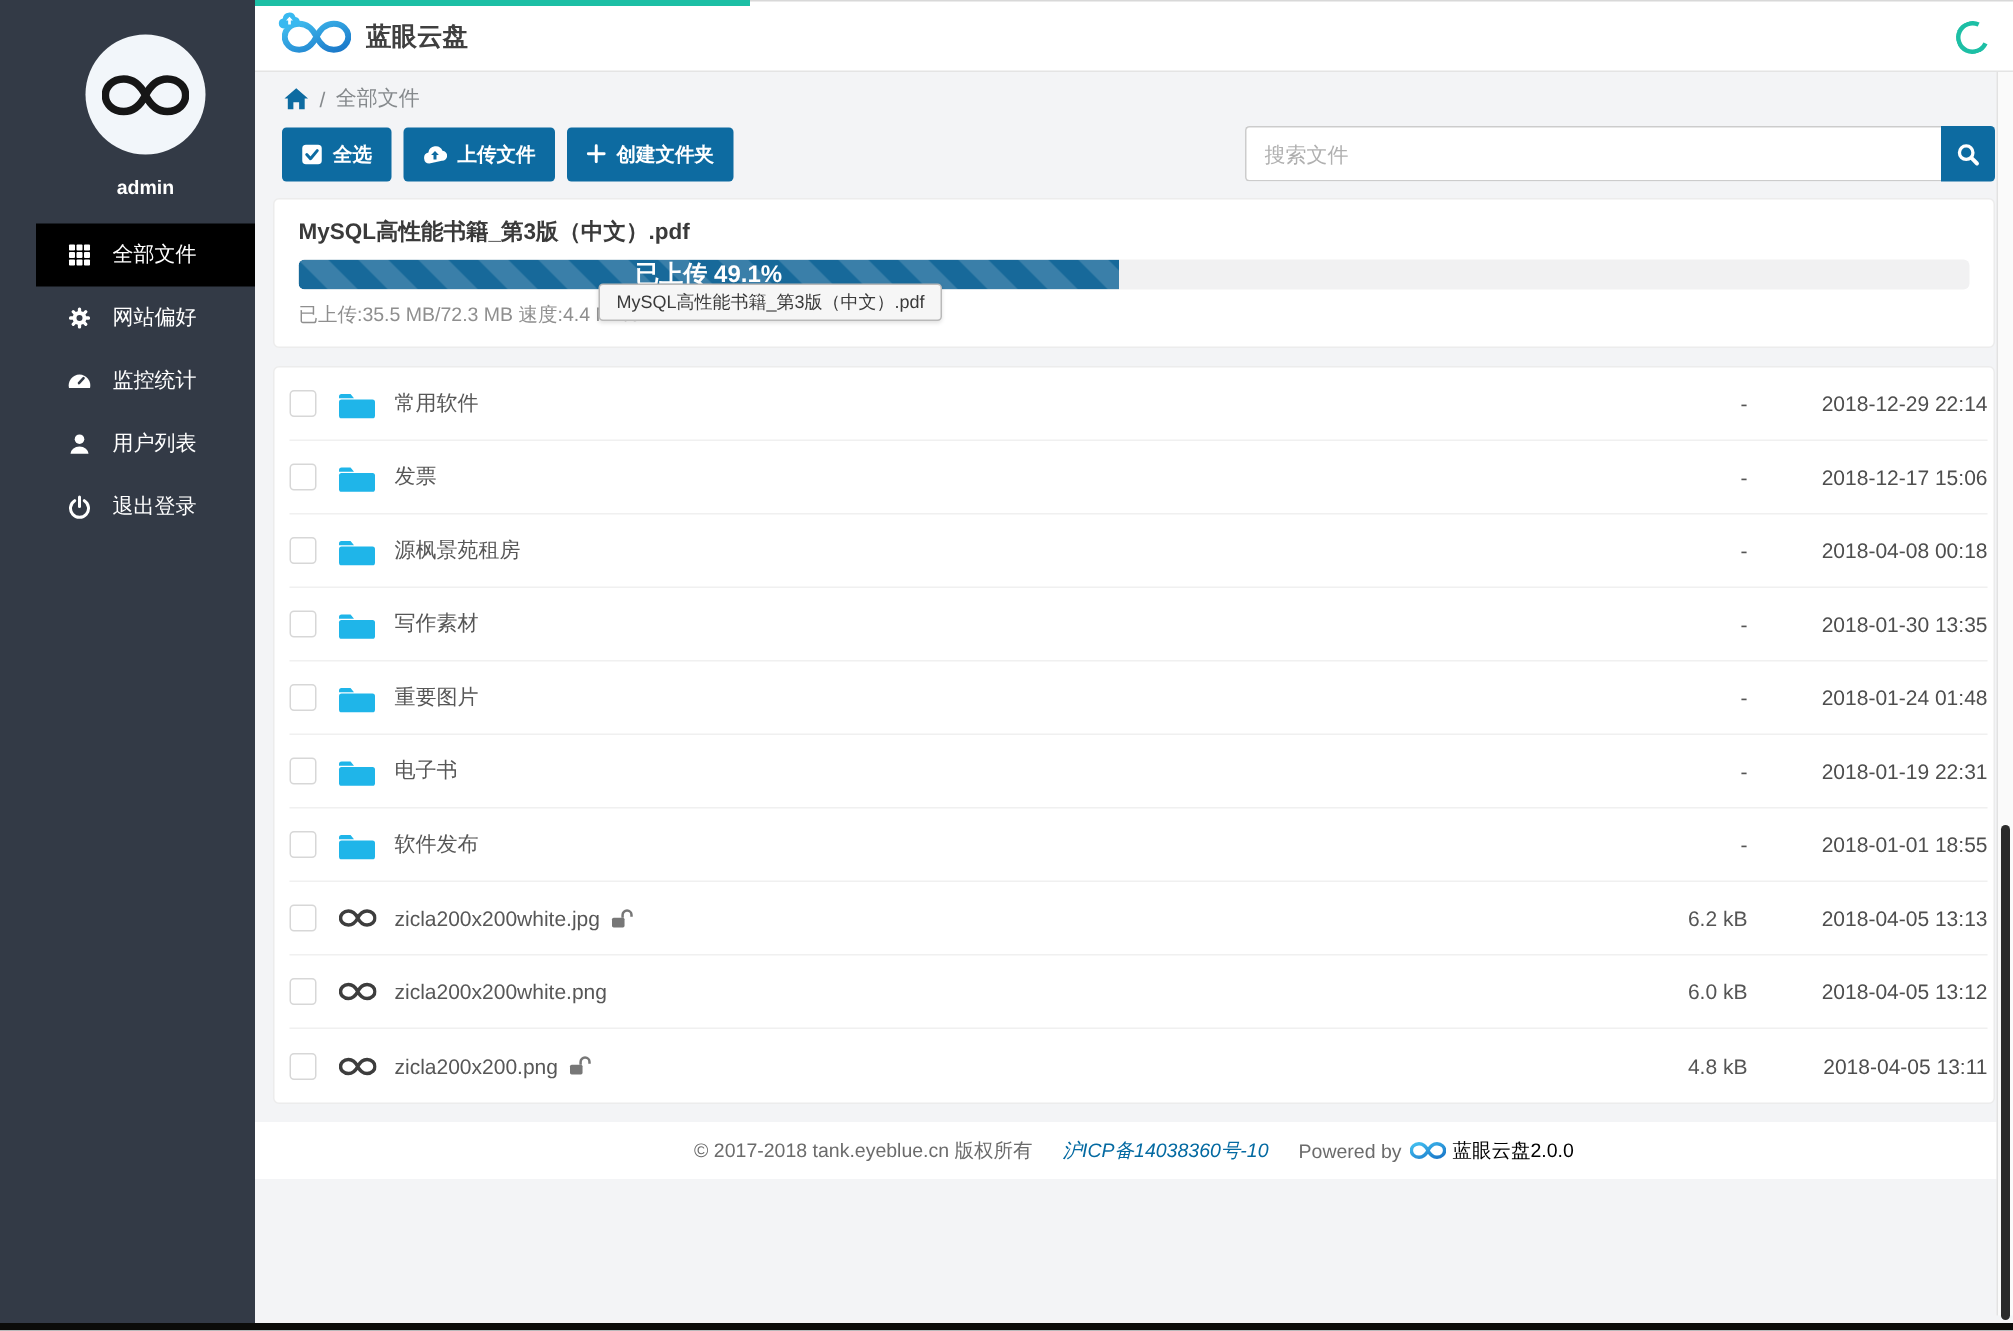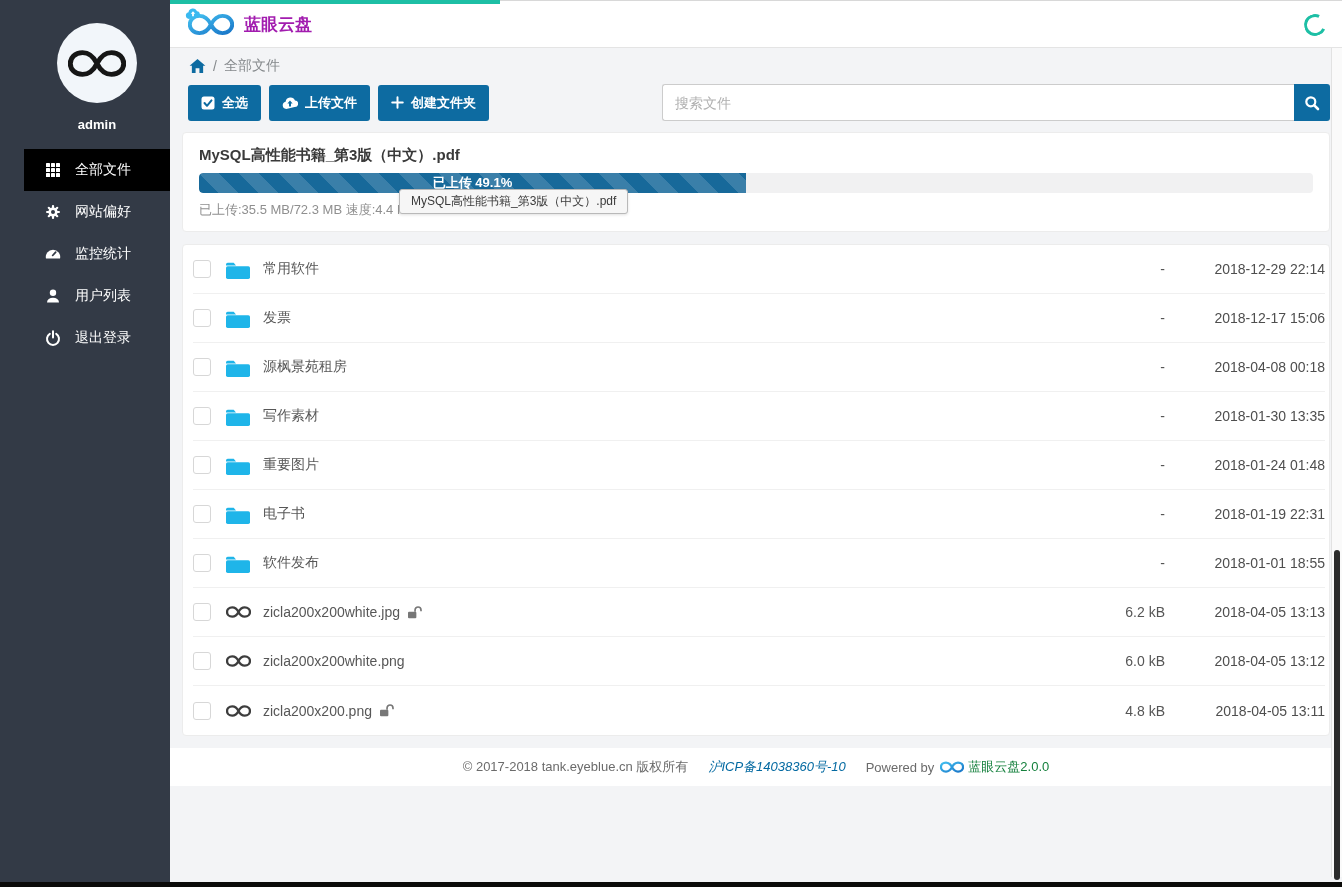--- a/index.html
+++ b/index.html
@@ -18,68 +18,68 @@
   .menu-item.active{background:#000;}
   .menu-icon{width:16px;height:16px;flex:none;display:flex;}
 
   
   .main{margin-left:170px;position:relative;height:882px;}
   .pace-bar{position:absolute;top:0;left:0;width:330px;height:4px;background:#1dbfa5;z-index:30;}
   .topbar{height:48px;background:#fff;border-top:1px solid #d8d8d8;border-bottom:1px solid #e4e4e4;
           display:flex;align-items:center;padding-left:18px;position:relative;}
   .brand-logo{position:relative;width:46px;height:27px;flex:none;}
   .cloud-badge{position:absolute;left:-3px;top:-4px;}
-  .brand-title{font-size:17px;font-weight:bold;color:#a21caf;margin-left:10px;}
+  .brand-title{font-size:17px;font-weight:bold;color:#404040;margin-left:10px;}
   .spinner{position:absolute;right:16px;top:13px;width:22px;height:22px;border-radius:50%;
            border:3px solid #1dbfa5;border-right-color:transparent;transform:rotate(-20deg);}
 
   .breadcrumb{height:36px;display:flex;align-items:center;gap:7px;padding-left:19px;
               color:#85898c;font-size:14px;}
 
   .toolbar{display:flex;align-items:center;padding:0 12px 0 18px;height:37px;margin-bottom:11px;}
   .btn{height:30px;background:#0d6ba1;color:#fff;border:none;border-radius:3px;
        display:inline-flex;align-items:center;gap:7px;padding:18px 13px;font-size:13px;
        font-weight:bold;margin-right:8px;cursor:pointer;}
-  .search-group{margin-left:auto;display:flex;width:668px;height:37px;}
+  .search-group{margin-left:auto;display:flex;width:500px;height:37px;}
   .search-input{flex:1;border:1px solid #ccc;border-right:none;border-radius:3px 0 0 3px;
                 padding:0 12px;font-size:14px;color:#555;outline:none;background:#fff;}
   .search-input::placeholder{color:#b0b0b0;}
   .search-btn{width:36px;background:#0d6ba1;border:none;border-radius:0 3px 3px 0;
               display:flex;align-items:center;justify-content:center;cursor:pointer;}
 
   .content{padding:0 12px;}
   .card{background:#fff;border:1px solid #ececec;border-radius:4px;margin-bottom:12px;}
   .upload-card{padding:12px 16px;position:relative;}
   .upload-title{font-size:15px;font-weight:bold;color:#3a3a3a;line-height:20px;}
   .progress{height:20px;background:#f1f1f2;border-radius:4px;margin-top:8px;overflow:hidden;}
   .progress-fill{height:100%;background-color:#17699a;
     background-image:linear-gradient(45deg,rgba(255,255,255,.15) 25%,transparent 25%,
       transparent 50%,rgba(255,255,255,.15) 50%,rgba(255,255,255,.15) 75%,transparent 75%,transparent);
     background-size:40px 40px;display:flex;align-items:center;justify-content:center;
-    color:#fff;font-size:13px;font-weight:bold;border-radius:4px 0 0 4px;}
+    color:#fff;font-size:16px;font-weight:bold;border-radius:4px 0 0 4px;}
   .upload-stats{margin-top:8px;font-size:13px;color:#8f8f8f;line-height:18px;}
   .upload-tooltip{position:absolute;left:216px;top:56px;background:#f6f6f6;border:1px solid #b9b9b9;
     border-radius:3px;padding:3px 11px;font-size:12px;color:#3a3a3a;white-space:nowrap;
     box-shadow:0 1px 3px rgba(0,0,0,.12);z-index:5;}
 
   .file-card{padding:0 4px 0 10px;}
   .file-row{height:49px;display:flex;align-items:center;border-bottom:1px solid #f0f0f0;font-size:14px;}
   .file-row:last-of-type{border-bottom:none;}
   .checkbox{width:18px;height:18px;border:1px solid #d7d7d7;border-radius:3px;background:#fff;
             flex:none;margin-right:14px;cursor:pointer;}
   .file-icon{flex:none;display:flex;margin-right:12px;width:26px;justify-content:center;}
   .file-name{color:#575757;cursor:pointer;}
   .unlock{margin-left:7px;display:flex;}
   .file-size{margin-left:auto;width:120px;text-align:right;color:#555;}
   .file-date{width:160px;text-align:right;color:#4e4e4e;}
 
   .footer{background:#fff;height:38px;display:flex;align-items:center;justify-content:center;
           font-size:13px;color:#6b6b6b;gap:6px;}
   .footer-icp{color:#0369a1;margin:0 14px;cursor:pointer;font-style:italic;}
-  .footer-brand{color:#15803d;cursor:pointer;display:flex;align-items:center;gap:4px;}
+  .footer-brand{color:#000000;cursor:pointer;display:flex;align-items:center;gap:4px;}
 
   .bottom-strip{position:absolute;left:0;bottom:0;width:1342px;height:5px;background:#0b0b09;z-index:40;}
   .scrollbar-track{position:absolute;right:0;top:48px;bottom:5px;width:11px;background:#fafafa;
                    border-left:1px solid #e2e2e2;z-index:20;}
   .scrollbar-thumb{position:absolute;right:2px;top:502px;width:6px;height:330px;
                    background:#2b2b2b;border-radius:3px;cursor:pointer;}
 </style>
 </head>
 <body>
 

